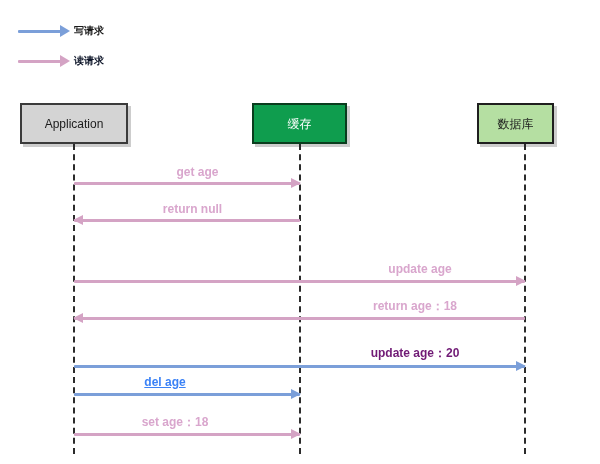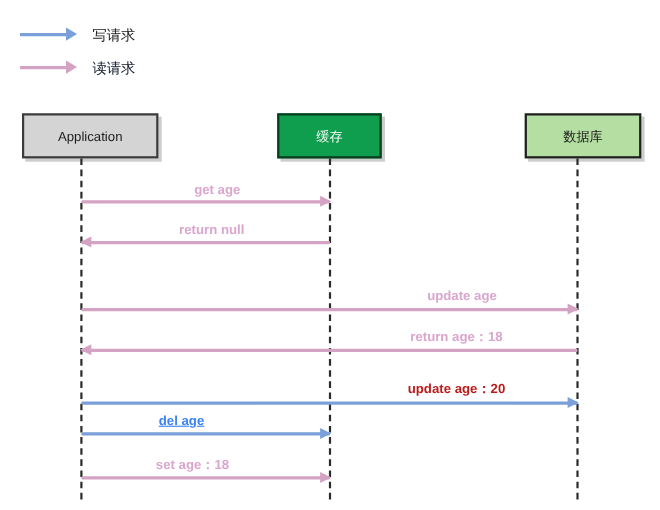--- a/index.html
+++ b/index.html
@@ -49,23 +49,22 @@
   }
   .legend-arrow .head {
     position: absolute;
     left: 42px;
     top: 0px;
     width: 0; height: 0;
     border-top: 6px solid transparent;
     border-bottom: 6px solid transparent;
   }
   .legend-label {
-    margin-left: 10px;
-    font-size: 13px;
-    font-weight: normal;
+    font-size: 10px;
+    font-weight: bold;
     white-space: nowrap;
     line-height: 1;
   }
   .legend-row.write .legend-label { color: #1a1a1a; }
   .legend-row.read  .legend-label { color: #0f172a; }
 
   
   .participant {
     position: absolute;
     box-sizing: border-box;
@@ -74,33 +73,33 @@
     justify-content: center;
     height: 41px;
     border-style: solid;
     border-width: 2px;
     box-shadow: 3px 3px 0 rgba(90,90,90,0.30);
     font-size: 12px;
     line-height: 1;
     text-align: center;
   }
   .participant.app {
-    left: 20px;  top: 103px; width: 124px;
+    left: 20px;  top: 103px; width: 108px;
     background: #d4d4d4;
     border-color: #3b3b3b;
     color: #1c1c1c;
   }
   .participant.cache {
     left: 252px; top: 103px; width: 95px;
     background: #0f9d4e;
     border-color: #0a3d1e;
     color: #ffffff;
   }
   .participant.db {
-    left: 477px; top: 103px; width: 106px;
+    left: 477px; top: 103px; width: 77px;
     background: #b5dfa2;
     border-color: #1f1f1f;
     color: #1c1c1c;
   }
 
   
   .lifeline {
     position: absolute;
     top: 144px;
     width: 0;
@@ -198,21 +197,21 @@
   <div class="msg to-left" style="left:74px; top:317px; width:451px;">
     <span class="shaft" style="background:#d4a3c4;"></span>
     <span class="head" style="border-right:10px solid #d4a3c4;"></span>
   </div>
   <div class="msg-label right-align" style="left:310px; top:300px; width:210px; color:#d9a6cd;">return age：18</div>
 
   <div class="msg to-right" style="left:74px; top:365px; width:451px;">
     <span class="shaft" style="background:#7b9fd9;"></span>
     <span class="head" style="border-left:10px solid #7b9fd9;"></span>
   </div>
-  <div class="msg-label right-align" style="left:310px; top:347px; width:210px; color:#b91c1c;">update age：20</div>
+  <div class="msg-label right-align" style="left:310px; top:347px; width:210px; color:#701a75;">update age：20</div>
 
   <div class="msg to-right" style="left:74px; top:393px; width:226px;">
     <span class="shaft" style="background:#7b9fd9;"></span>
     <span class="head" style="border-left:10px solid #7b9fd9;"></span>
   </div>
   <div class="msg-label right-align" style="left:100px; top:376px; width:130px; color:#3b82f6;text-decoration:underline;">del age</div>
 
   <div class="msg to-right" style="left:74px; top:433px; width:226px;">
     <span class="shaft" style="background:#d4a3c4;"></span>
     <span class="head" style="border-left:10px solid #d4a3c4;"></span>

